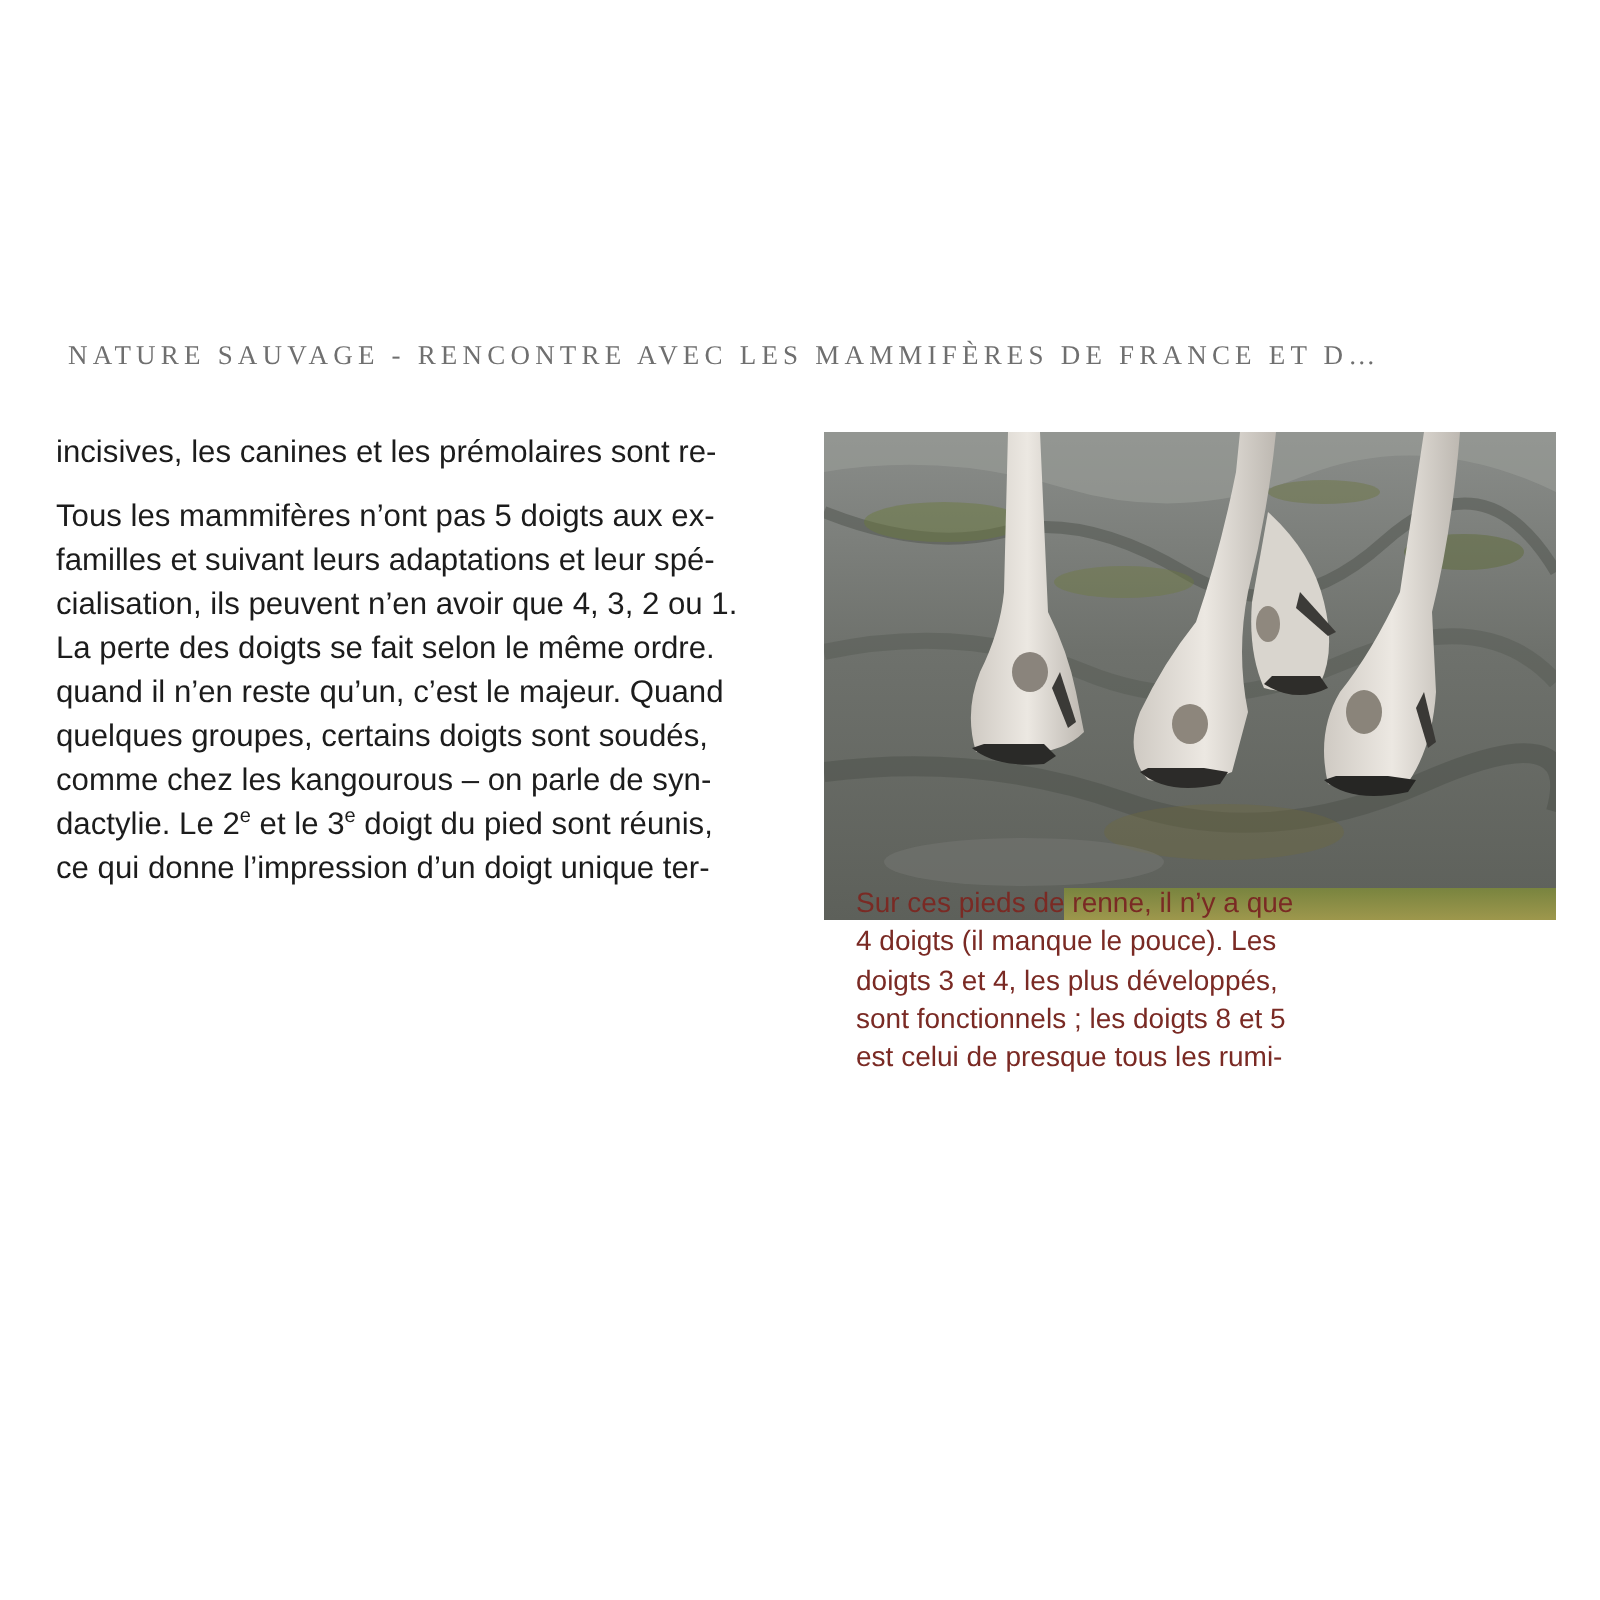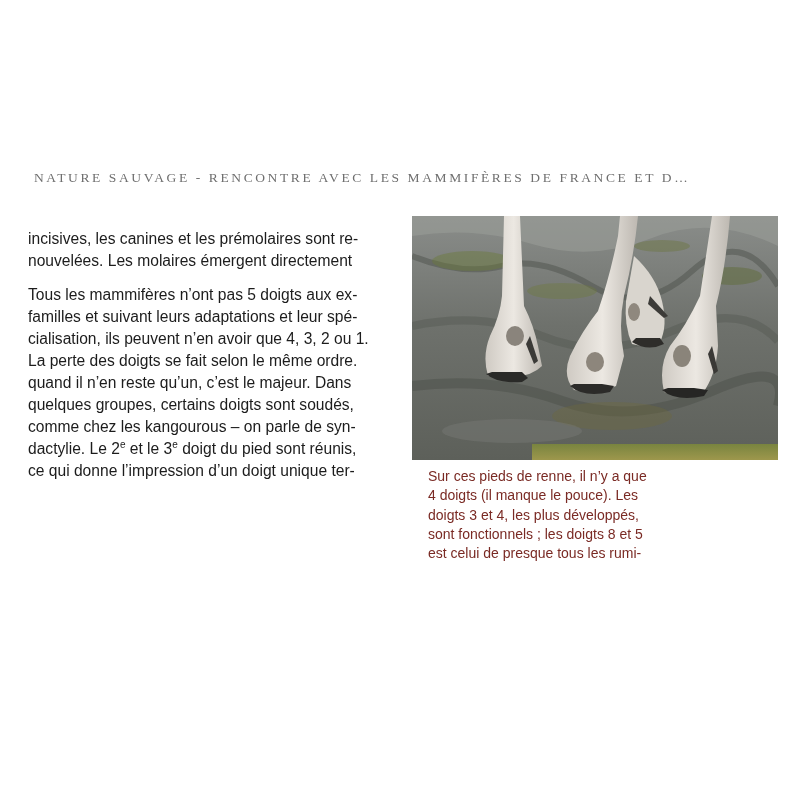--- a/index.html
+++ b/index.html
@@ -30,21 +30,21 @@
       position: absolute;
       left: 28px;
       top: 216px;
       width: 372px;
       font-family: "Liberation Sans", "DejaVu Sans", sans-serif;
       font-size: 15.6px;
       line-height: 22px;
       color: #1c1c1c;
     }
     .main-column p {
-      margin: 12px 0 10px 0;
+      margin: 0 0 10px 0;
     }
     .line {
       display: block;
       white-space: nowrap;
     }
     sup {
       font-size: 10px;
       line-height: 0;
       vertical-align: 6px;
     }
@@ -56,44 +56,43 @@
       height: 244px;
       overflow: hidden;
       background: #6c6e6a;
     }
     .figure svg {
       display: block;
     }
     .caption {
       position: absolute;
       left: 428px;
-      top: 467px;
+      top: 442px;
       width: 260px;
       font-family: "Liberation Sans", "DejaVu Sans", sans-serif;
       font-size: 14px;
       line-height: 19.3px;
       color: #7a2a24;
     }
   </style>
 </head>
 <body>
 
 <div class="running-header">NATURE SAUVAGE - RENCONTRE AVEC LES MAMMIFÈRES DE FRANCE ET D…</div>
 
 <div class="main-column">
   <p>
     <span class="line">incisives, les canines et les prémolaires sont re-</span>
-    <span class="line">nouvelées. Les molaires émergent directement</span>
   </p>
   <p>
     <span class="line">Tous les mammifères n’ont pas 5 doigts aux ex-</span>
     <span class="line">familles et suivant leurs adaptations et leur spé-</span>
     <span class="line">cialisation, ils peuvent n’en avoir que 4, 3, 2 ou 1.</span>
     <span class="line">La perte des doigts se fait selon le même ordre.</span>
-    <span class="line">quand il n’en reste qu’un, c’est le majeur. Dans</span>
+    <span class="line">quand il n’en reste qu’un, c’est le majeur. Quand</span>
     <span class="line">quelques groupes, certains doigts sont soudés,</span>
     <span class="line">comme chez les kangourous – on parle de syn-</span>
     <span class="line"><span>dactylie. Le 2</span><sup>e</sup><span> et le 3</span><sup>e</sup><span> doigt du pied sont réunis,</span></span>
     <span class="line">ce qui donne l’impression d’un doigt unique ter-</span>
   </p>
 </div>
 
 <div class="figure">
   <svg width="366" height="244" viewBox="0 0 366 244">
     <defs>

